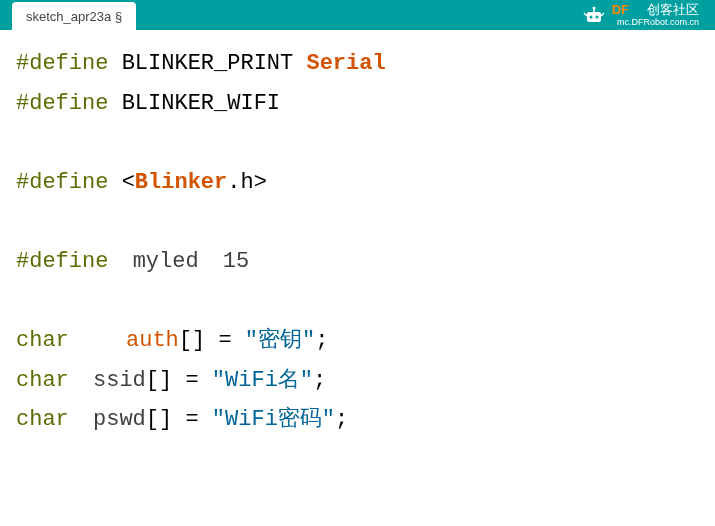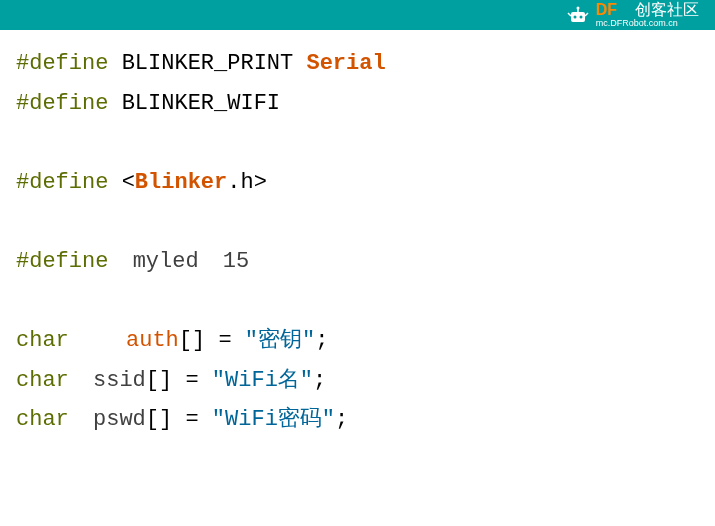--- a/index.html
+++ b/index.html
@@ -47,53 +47,57 @@
       display: flex;
       align-items: center;
     }
     .logo-text-wrap {
       display: flex;
       flex-direction: column;
       line-height: 1;
     }
     .logo-brand {
       font-family: Arial, sans-serif;
-      font-size: 16px;
+      font-size: 13px;
       color: #ff8800;
       font-weight: bold;
     }
     .logo-brand-cn {
       color: #fff;
       font-weight: normal;
       margin-left: 18px;
     }
     .logo-url {
       font-family: Arial, sans-serif;
       font-size: 9px;
       color: #fff;
+      text-align: right;
     }
     .code-area {
       padding: 14px 16px;
       font-size: 22px;
       line-height: 1.8;
       white-space: pre;
       font-family: Consolas, Monaco, 'Courier New', monospace;
     }
     .preproc { color: #5e6d03; }
     .keyword-macro { color: #000; }
     .string { color: #006699; }
     .var-first { color: #d35400; margin-left: 44px; }
     .var { color: #404040; margin-left: 11px; }
     .punct { color: #000; }
     .bold-ident { color: #d35400; font-weight: bold; }
   </style>
 </head>
 <body>
 
 <div class="header">
+  <div class="tab">
+    <span>sketch_apr23a §</span>
+  </div>
   <div class="logo-area">
     <span class="logo-icon">
       <svg width="24" height="20" viewBox="0 0 24 20">
         <rect x="5" y="7" width="14" height="10" rx="2" fill="#fff"></rect>
         <circle cx="9" cy="12" r="1.5" fill="#00a0a0"></circle>
         <circle cx="15" cy="12" r="1.5" fill="#00a0a0"></circle>
         <line x1="12" y1="7" x2="12" y2="4" stroke="#fff" stroke-width="1.5"></line>
         <circle cx="12" cy="3" r="1.5" fill="#fff"></circle>
         <line x1="5" y1="11" x2="2" y2="8" stroke="#fff" stroke-width="1.5"></line>
         <line x1="19" y1="11" x2="22" y2="8" stroke="#fff" stroke-width="1.5"></line>

